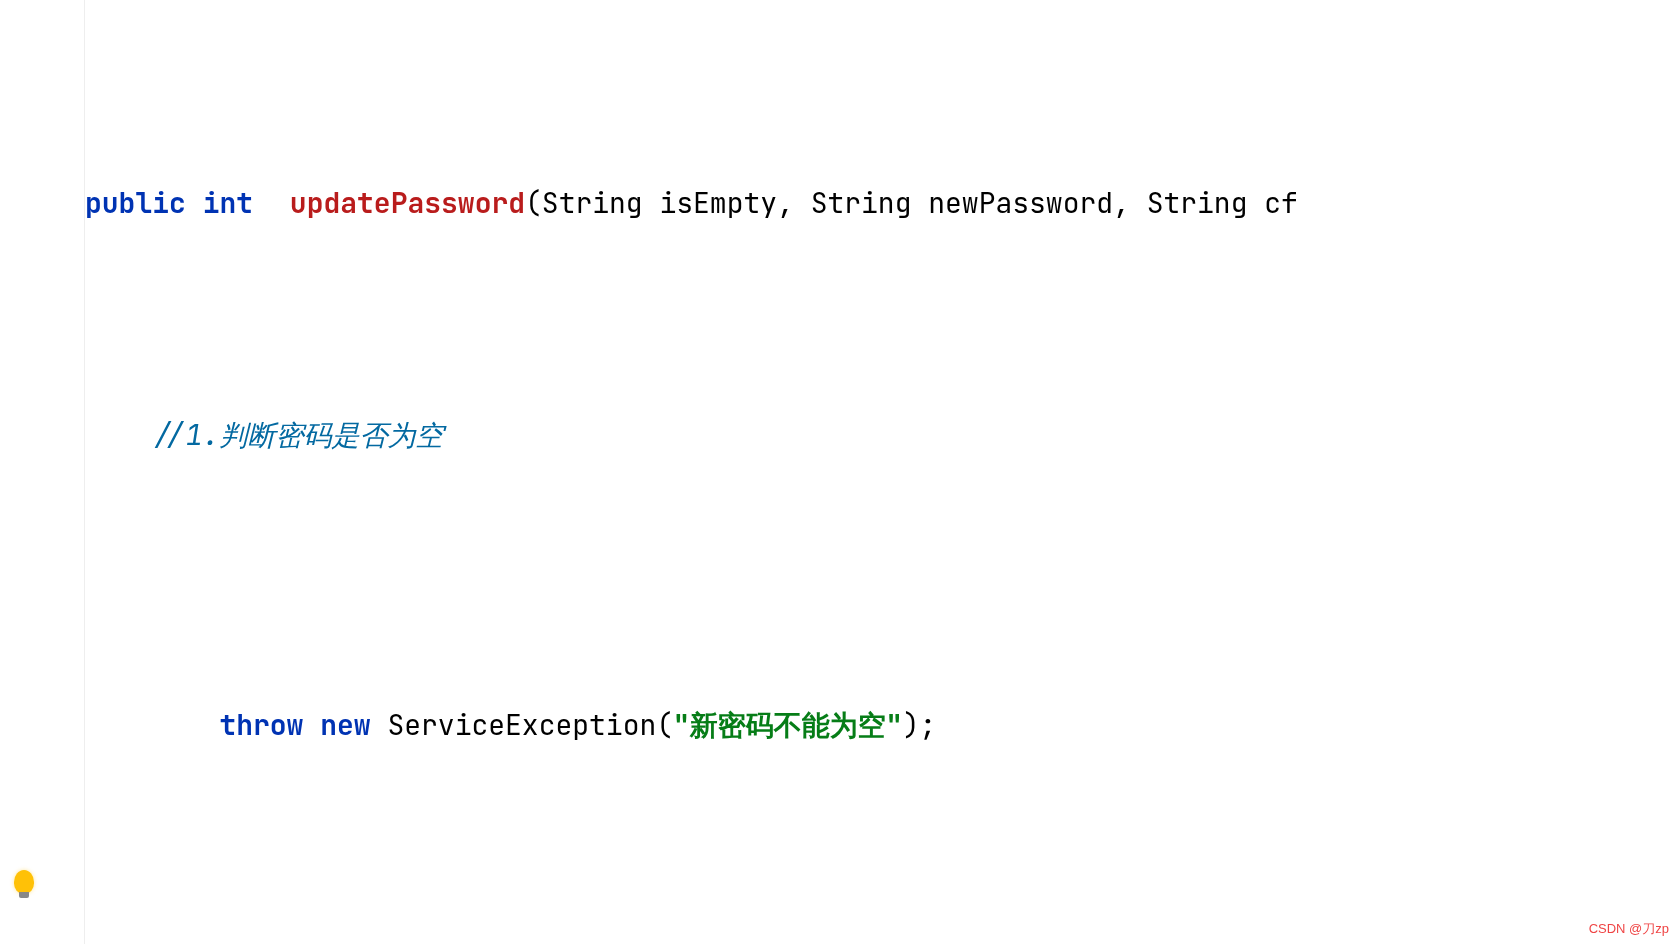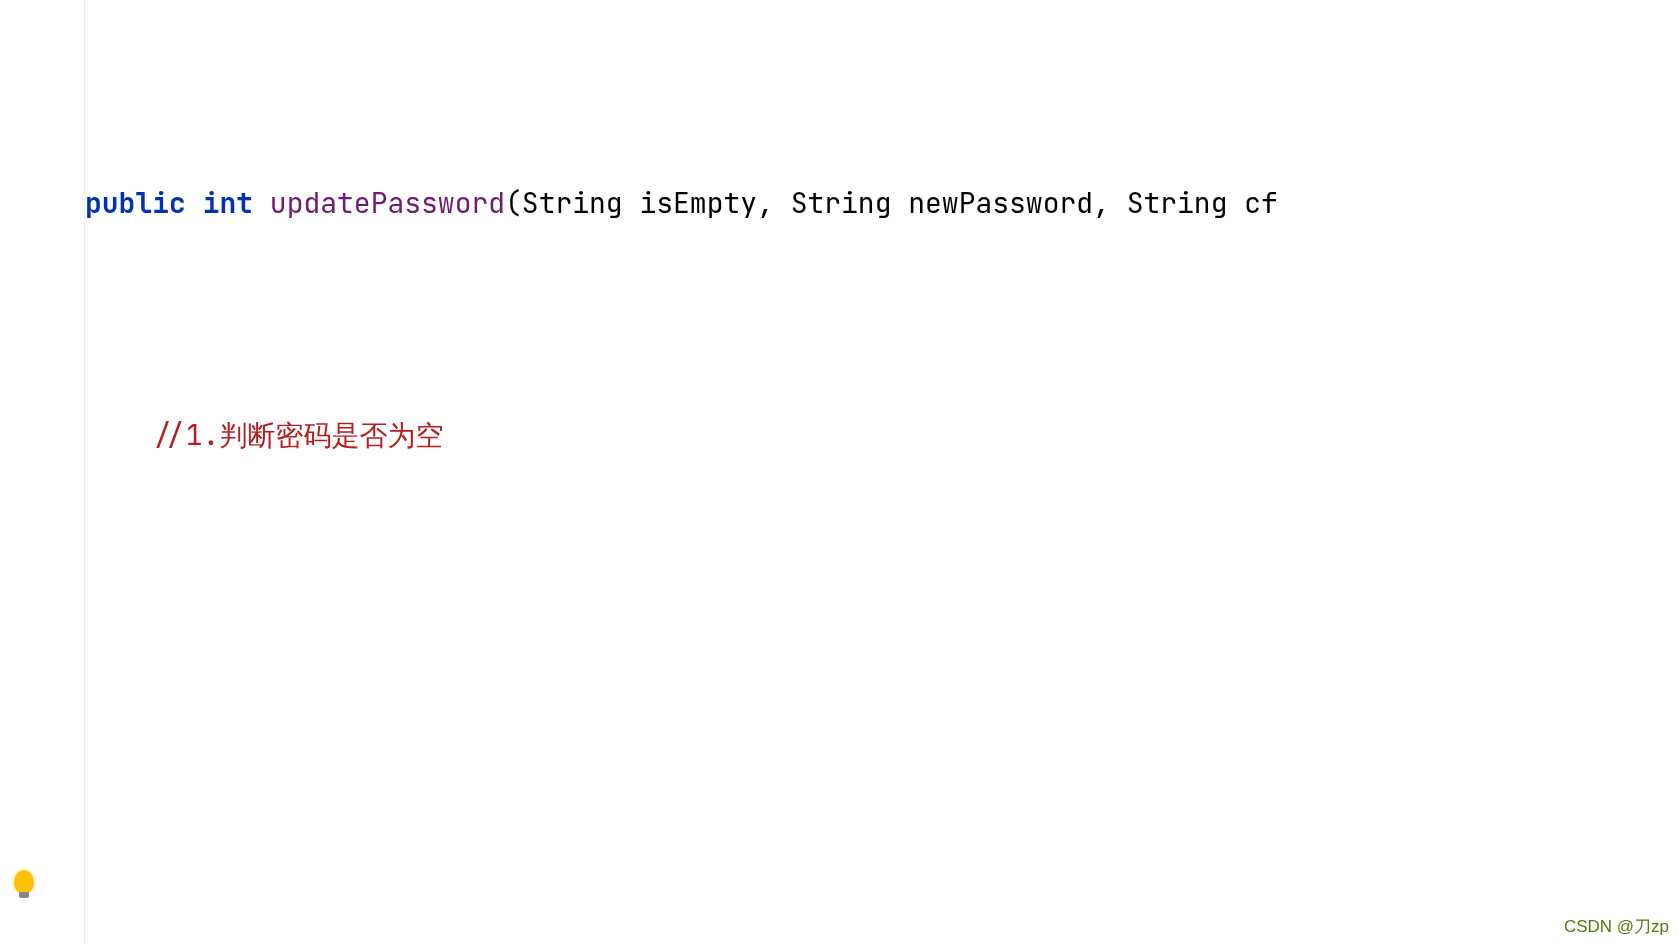--- a/index.html
+++ b/index.html
@@ -55,49 +55,50 @@
       line-height: 58px;
       position: relative;
       overflow: hidden;
     }
     .line {
       height: 58px;
       display: flex;
       align-items: center;
     }
     .kw { color: #0033b3; font-weight: bold; }
-    .method-decl { color: #701a75; font-weight: normal; }
+    .method-decl { color: #b91c1c; font-weight: bold; margin-left: 20px; }
     .deprecated { color: #000000; text-decoration: line-through; font-style: italic; }
     .str { color: #067d17; font-weight: bold; }
-    .comment { color: #b91c1c; }
+    .comment { color: #0369a1; font-style: italic; }
     .punct { color: #000000; }
     .watermark {
       position: absolute;
       bottom: 6px;
       right: 10px;
-      font-size: 17px;
-      color: #4d7c0f;
+      font-size: 13px;
+      color: #ef4444;
       font-family: Arial, sans-serif;
       font-weight: normal;
     }
   </style>
 </head>
 <body>
 
 <div class="editor-container">
   <div class="gutter">
     <div class="bulb-icon"></div>
   </div>
   <div class="code-area">
 
     <div class="line"><span class="kw">public</span><span class="punct"> </span><span class="kw">int</span><span class="punct"> </span><span class="method-decl">updatePassword</span><span class="punct">(String isEmpty, String newPassword, String cf</span></div>
 
     <div class="line"><span class="punct">    </span><span class="comment">//1.判断密码是否为空</span></div>
 
 
+    <div class="line"><span class="punct">        </span><span class="kw">throw</span><span> </span><span class="kw">new</span><span class="punct"> ServiceException(</span><span class="str">"新密码不能为空"</span><span class="punct">);</span></div>
 
     
 
     
 
     
 
     
 
     

